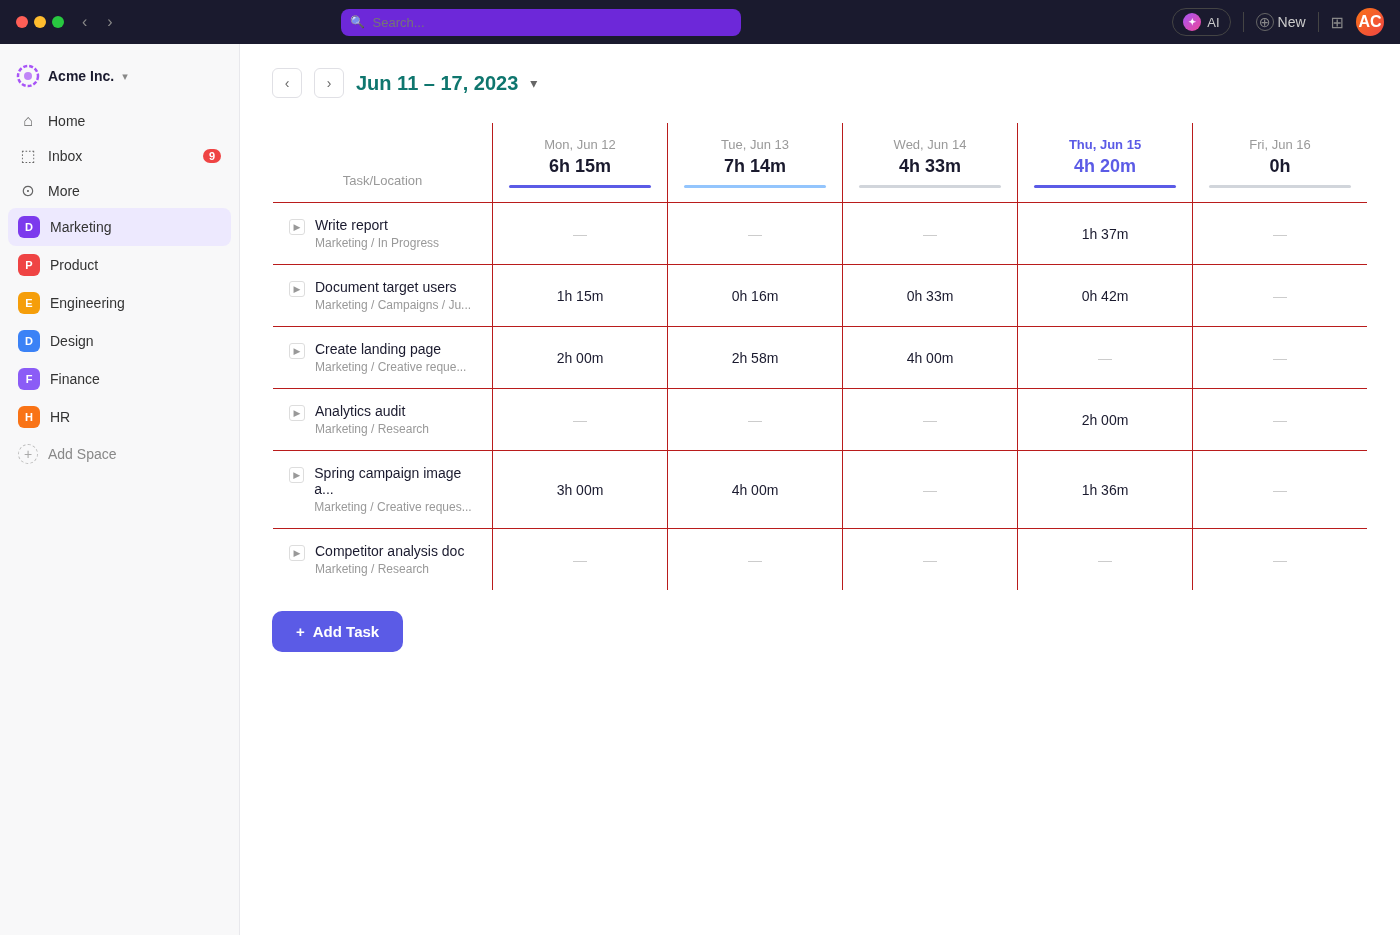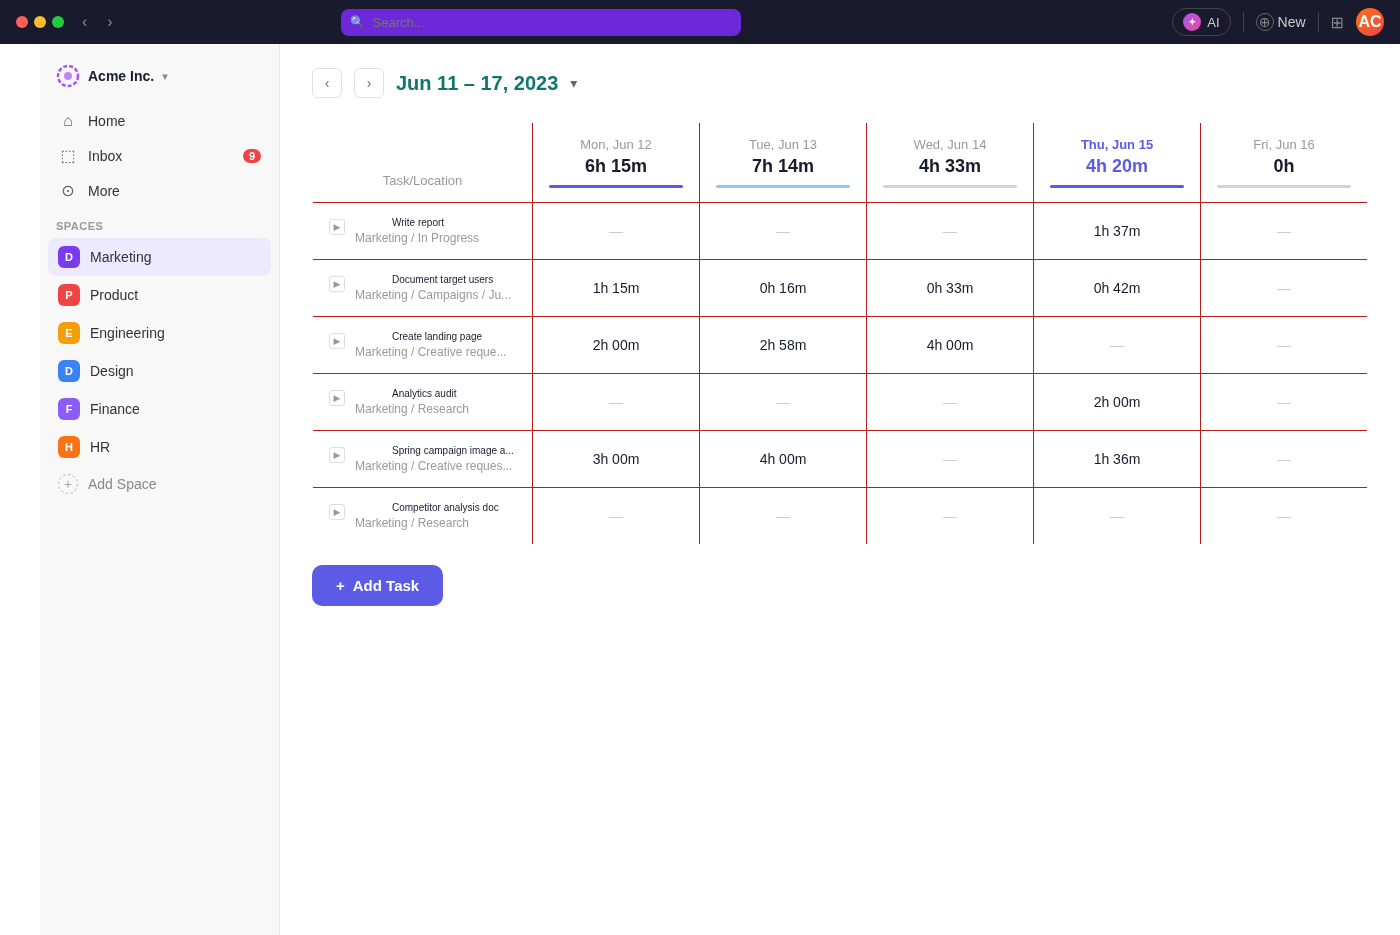--- a/index.html
+++ b/index.html
@@ -20,21 +20,21 @@
     .topbar-right { display: flex; align-items: center; gap: 12px; margin-left: auto; }
     .ai-btn { display: flex; align-items: center; gap: 6px; background: none; border: 1px solid #444; border-radius: 16px; color: #ccc; padding: 4px 10px; font-size: 13px; cursor: pointer; }
     .ai-icon { width: 18px; height: 18px; border-radius: 50%; background: linear-gradient(135deg, #a855f7, #ec4899); display: flex; align-items: center; justify-content: center; font-size: 9px; color: white; font-weight: bold; }
     .new-btn { display: flex; align-items: center; gap: 4px; background: none; border: none; color: #ccc; font-size: 14px; cursor: pointer; }
     .new-icon { width: 18px; height: 18px; border-radius: 50%; border: 1.5px solid #666; display: flex; align-items: center; justify-content: center; font-size: 14px; color: #888; line-height: 1; }
     .grid-icon { color: #888; font-size: 16px; cursor: pointer; }
     .avatar { width: 28px; height: 28px; border-radius: 50%; background: linear-gradient(135deg, #f97316, #ef4444); display: flex; align-items: center; justify-content: center; color: white; font-size: 16px; font-weight: bold; cursor: pointer; }
     .divider-v { width: 1px; height: 20px; background: #444; }
 
     
-    .main-layout { display: flex; flex: 1; overflow: hidden; padding-left: 40px; }
+    .main-layout { display: flex; flex: 1; overflow: hidden; }
 
     
     .sidebar { width: 240px; background: #f8f8f9; border-right: 1px solid #e8e8ec; display: flex; flex-direction: column; padding: 12px 0; flex-shrink: 0; overflow-y: auto; }
     .company-header { display: flex; align-items: center; gap: 8px; padding: 8px 16px 16px; cursor: pointer; }
     .company-name { font-size: 14px; font-weight: 600; color: #1a1a2e; }
     .company-chevron { color: #888; font-size: 11px; }
     .sidebar-nav { padding: 0 8px; }
     .sidebar-item { display: flex; align-items: center; gap: 10px; padding: 8px 10px; border-radius: 8px; cursor: pointer; font-size: 14px; color: #333; position: relative; }
     .sidebar-icon { font-size: 16px; color: #666; width: 20px; text-align: center; }
     .sidebar-label { flex: 1; }
@@ -65,21 +65,21 @@
     .th-day.today { background: #fff; }
     .th-day.today .th-day-name { color: #5b5be6; font-weight: 600; }
     .th-day.today .th-day-hours { color: #5b5be6; }
     .today-indicator { height: 3px; background: #5b5be6; border-radius: 2px; margin-top: 8px; width: 100%; }
     .day-bar-blue { background: #5b5be6; }
     .day-bar-blue-light { background: #93c5fd; }
     .day-bar-gray { background: #d1d5db; }
 
     .time-table tbody tr { background: #fff; }
     .task-cell { padding: 14px 16px; }
-    .task-name { font-size: 10px; font-weight: 500; color: #1a1a2e; margin-left: 37px; }
+    .task-name { font-size: 14px; font-weight: 500; color: #1a1a2e; }
     .task-location { font-size: 12px; color: #999; margin-top: 3px; }
     .task-expand { width: 16px; height: 16px; border: 1px solid #ddd; border-radius: 3px; display: flex; align-items: center; justify-content: center; cursor: pointer; color: #999; font-size: 9px; float: left; margin-right: 10px; margin-top: 2px; }
     .time-val { padding: 14px 16px; text-align: center; font-size: 14px; color: #1a1a2e; }
     .time-dash { color: #ccc; }
     .add-task-btn { display: inline-flex; align-items: center; gap: 8px; background: #5b5be6; color: white; border: none; border-radius: 10px; padding: 12px 24px; font-size: 15px; font-weight: 600; cursor: pointer; margin-top: 20px; }
 
     
     .spinner-icon { width: 24px; height: 24px; }
   </style>
 </head>
@@ -136,21 +136,20 @@
         <span class="sidebar-icon">⬚</span>
         <span class="sidebar-label">Inbox</span>
         <span class="badge">9</span>
       </div>
       <div class="sidebar-item">
         <span class="sidebar-icon">⊙</span>
         <span class="sidebar-label">More</span>
       </div>
     </div>
 
-    <div class="sidebar-section-title">Spaces</div>
 
     <div style="padding: 0 8px;">
       <div class="space-item active">
         <div class="space-badge" style="background:#7c3aed;">D</div>
         <span>Marketing</span>
       </div>
       <div class="space-item">
         <div class="space-badge" style="background:#ef4444;">P</div>
         <span>Product</span>
       </div>

